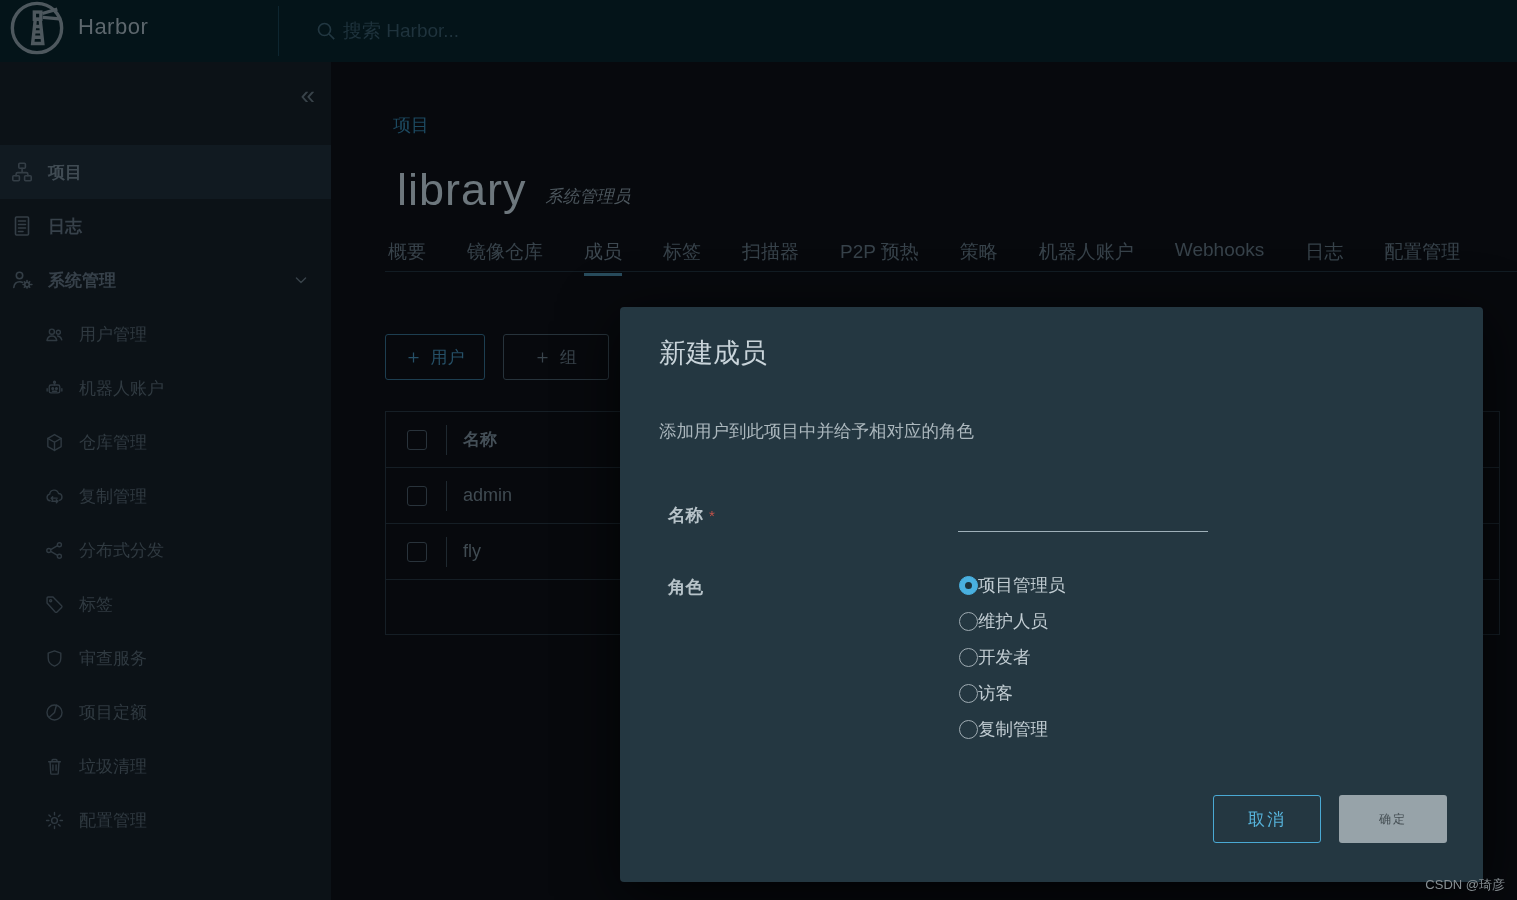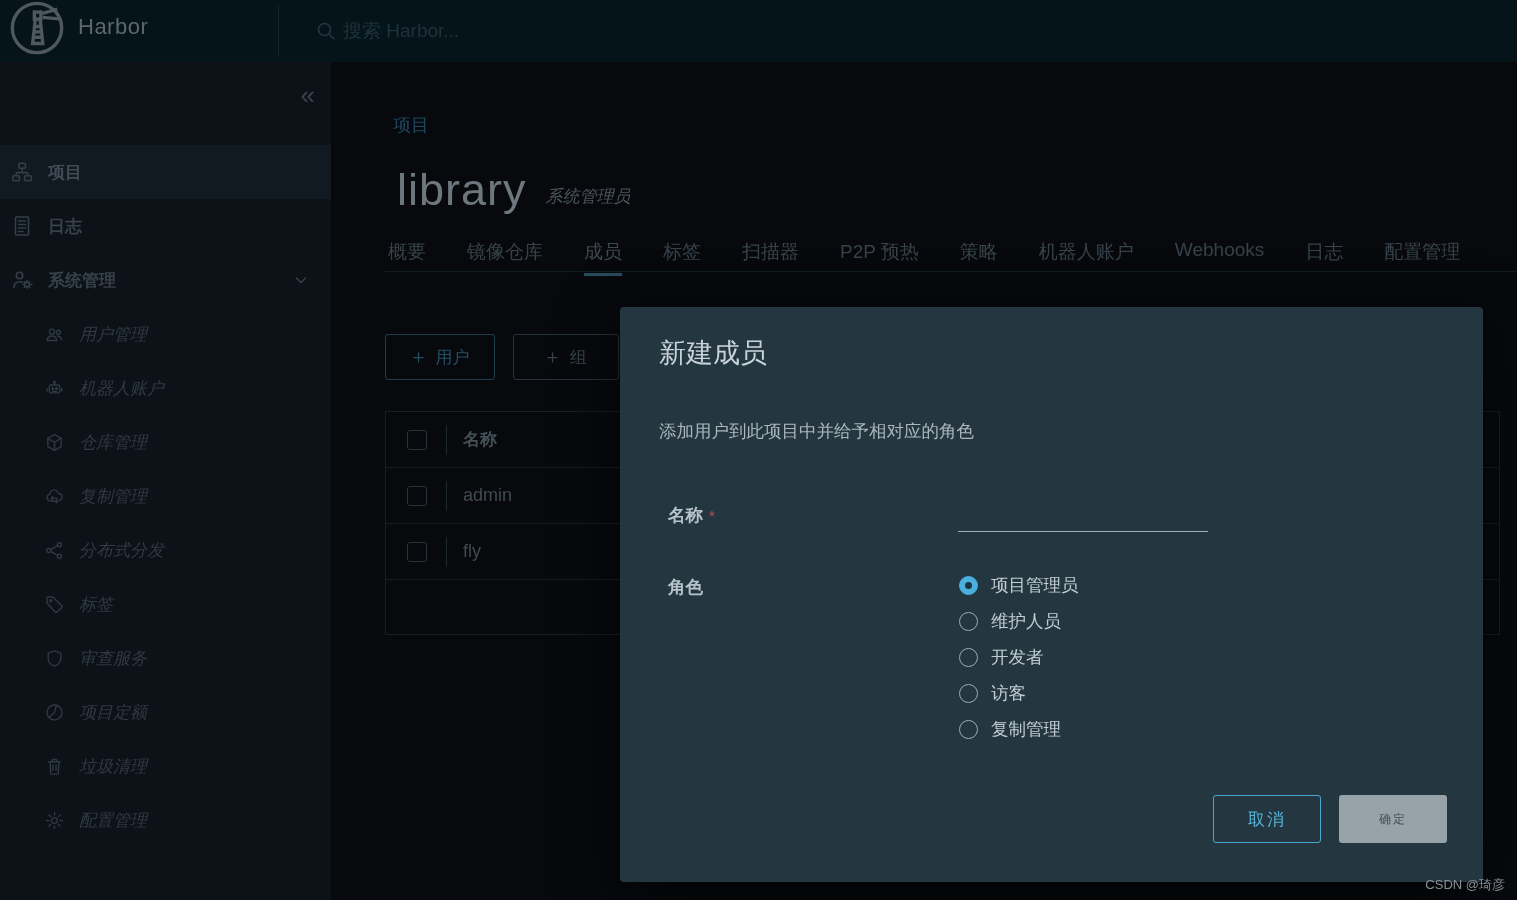--- a/index.html
+++ b/index.html
@@ -17,21 +17,21 @@
   .search-icon svg { width:24px; height:24px; }
   input.search { background:transparent; border:none; outline:none; font-size:19px; color:#4a5a64; width:320px; }
   input.search::placeholder { color:#1f333d; }
 
   
   .sidebar { position:absolute; left:0; top:62px; width:331px; bottom:0; background:#0c1217; z-index:1; }
   .collapse { position:absolute; right:16px; top:20px; font-size:26px; color:#39434a; line-height:1; cursor:pointer; user-select:none; }
   .nav { position:absolute; top:83px; left:0; right:0; }
   .nav-item { height:54px; display:flex; align-items:center; font-size:17px; cursor:pointer; position:relative; }
   .nav-item.top { padding-left:10px; font-weight:700; color:#37414a; }
-  .nav-item.sub { padding-left:44px; font-weight:400; color:#303a41;font-style:italic; }
+  .nav-item.sub { padding-left:44px; font-weight:400; color:#303a41; }
   .nav-item.active { background:#111a21; color:#404b53; }
   .nav-icon { flex:none; display:flex; }
   .nav-item.top .nav-icon { width:24px; margin-right:14px; color:#343e46; }
   .nav-item.sub .nav-icon { width:21px; margin-right:14px; color:#2f3941; }
   .nav-icon svg { width:100%; height:auto; display:block; }
   .nav-caret { position:absolute; right:20px; width:20px; color:#39434a; display:flex; }
   .nav-caret svg { width:20px; height:20px; }
 
   
   .main { position:absolute; left:331px; top:62px; right:0; bottom:0; background:#07090d; }
@@ -39,21 +39,21 @@
   .title-row { position:absolute; left:66px; top:103px; display:flex; align-items:flex-end; }
   .project-title { font-size:45px; font-weight:300; color:#6d777d; letter-spacing:1px; line-height:1.1; }
   .project-role { font-size:17px; font-style:italic; color:#4d575e; margin-left:19px; padding-bottom:7px; }
   .tabs { position:absolute; left:57px; top:177px; display:flex; gap:41px; font-size:19px; color:#37424a; white-space:nowrap; }
   .tab { padding-bottom:11px; cursor:pointer; }
   .tab.active { color:#3e4951; box-shadow: inset 0 -3px 0 #284c5d; }
   .tabs-divider { position:absolute; left:54px; right:0; top:209px; height:1px; background:#121c23; }
   .toolbar { position:absolute; left:54px; top:272px; display:flex; gap:18px; }
   .btn-outline { height:46px; border-radius:3px; background:transparent; font-size:17px;
                  display:flex; align-items:center; justify-content:center; gap:10px; cursor:pointer; }
-  .btn-add-user { width:110px; border:1px solid #1d3e50; color:#265067; }
+  .btn-add-user { width:100px; border:1px solid #1d3e50; color:#265067; }
   .btn-add-group { width:106px; border:1px solid #27333b; color:#39444c; }
   .btn-outline svg { width:15px; height:15px; }
 
   .member-table { position:absolute; left:54px; top:349px; width:1115px;
                   border:1px solid #161f26; border-bottom:none; }
   .t-row { height:56px; display:flex; align-items:center; border-bottom:1px solid #151e25; font-size:18px; color:#404b52; }
   .t-row.header { font-weight:700; color:#444f57; font-size:17px; }
   .t-row.footer { height:55px; }
   .checkbox { flex:none; width:20px; height:20px; border:1px solid #29333b; border-radius:3px; margin-left:21px; cursor:pointer; }
   .col-div { flex:none; width:1px; height:30px; background:#1f2930; margin-left:19px; }
@@ -64,21 +64,21 @@
            border-radius:4px; box-shadow:0 14px 60px rgba(0,0,0,.7); z-index:5; }
   .modal-title { position:absolute; left:39px; top:28px; font-size:27px; font-weight:400; color:#c9d4da; }
   .modal-desc { position:absolute; left:39px; top:112px; font-size:17.5px; color:#abb7bd; }
   .lbl { position:absolute; left:48px; font-size:17.5px; font-weight:700; color:#b7c3c9; }
   .lbl-name { top:196px; }
   .lbl-role { top:268px; }
   .required { color:#c2524a; margin-left:6px; font-size:15px; font-weight:400; }
   .name-input { position:absolute; left:338px; top:197px; width:250px; height:28px; background:transparent;
                 border:none; border-bottom:1px solid #9fb0b9; color:#d4dde2; font-size:17px; outline:none; }
   .radio-group { position:absolute; left:339px; top:260px; }
-  .radio-row { display:flex; align-items:center; height:36px; gap:13px; cursor:pointer; }
+  .radio-row { display:flex; align-items:center; height:36px; cursor:pointer; }
   .radio { flex:none; width:19px; height:19px; border-radius:50%; border:1px solid #9fabb2; position:relative; }
   .radio.checked { background:#49b0e0; border-color:#49b0e0; }
   .radio.checked::after { content:""; position:absolute; width:7px; height:7px; border-radius:50%; background:#1d333d; left:5px; top:5px; }
   .radio-label { font-size:17.5px; color:#c2cdd3; }
   .btn-cancel { position:absolute; left:593px; top:488px; width:108px; height:48px; border:1px solid #4aa9d4;
                 border-radius:3px; color:#57b4dc; background:transparent; font-size:17px; letter-spacing:2px; cursor:pointer;text-align:center; }
   .btn-ok { position:absolute; left:719px; top:488px; width:108px; height:48px; background:#97a3a9; border:none;
             border-radius:3px; color:#434d52; font-size:12px; letter-spacing:2px; cursor:not-allowed; }
 
   .watermark { position:absolute; right:12px; bottom:6px; font-size:13px; color:#878f93; z-index:6; }

